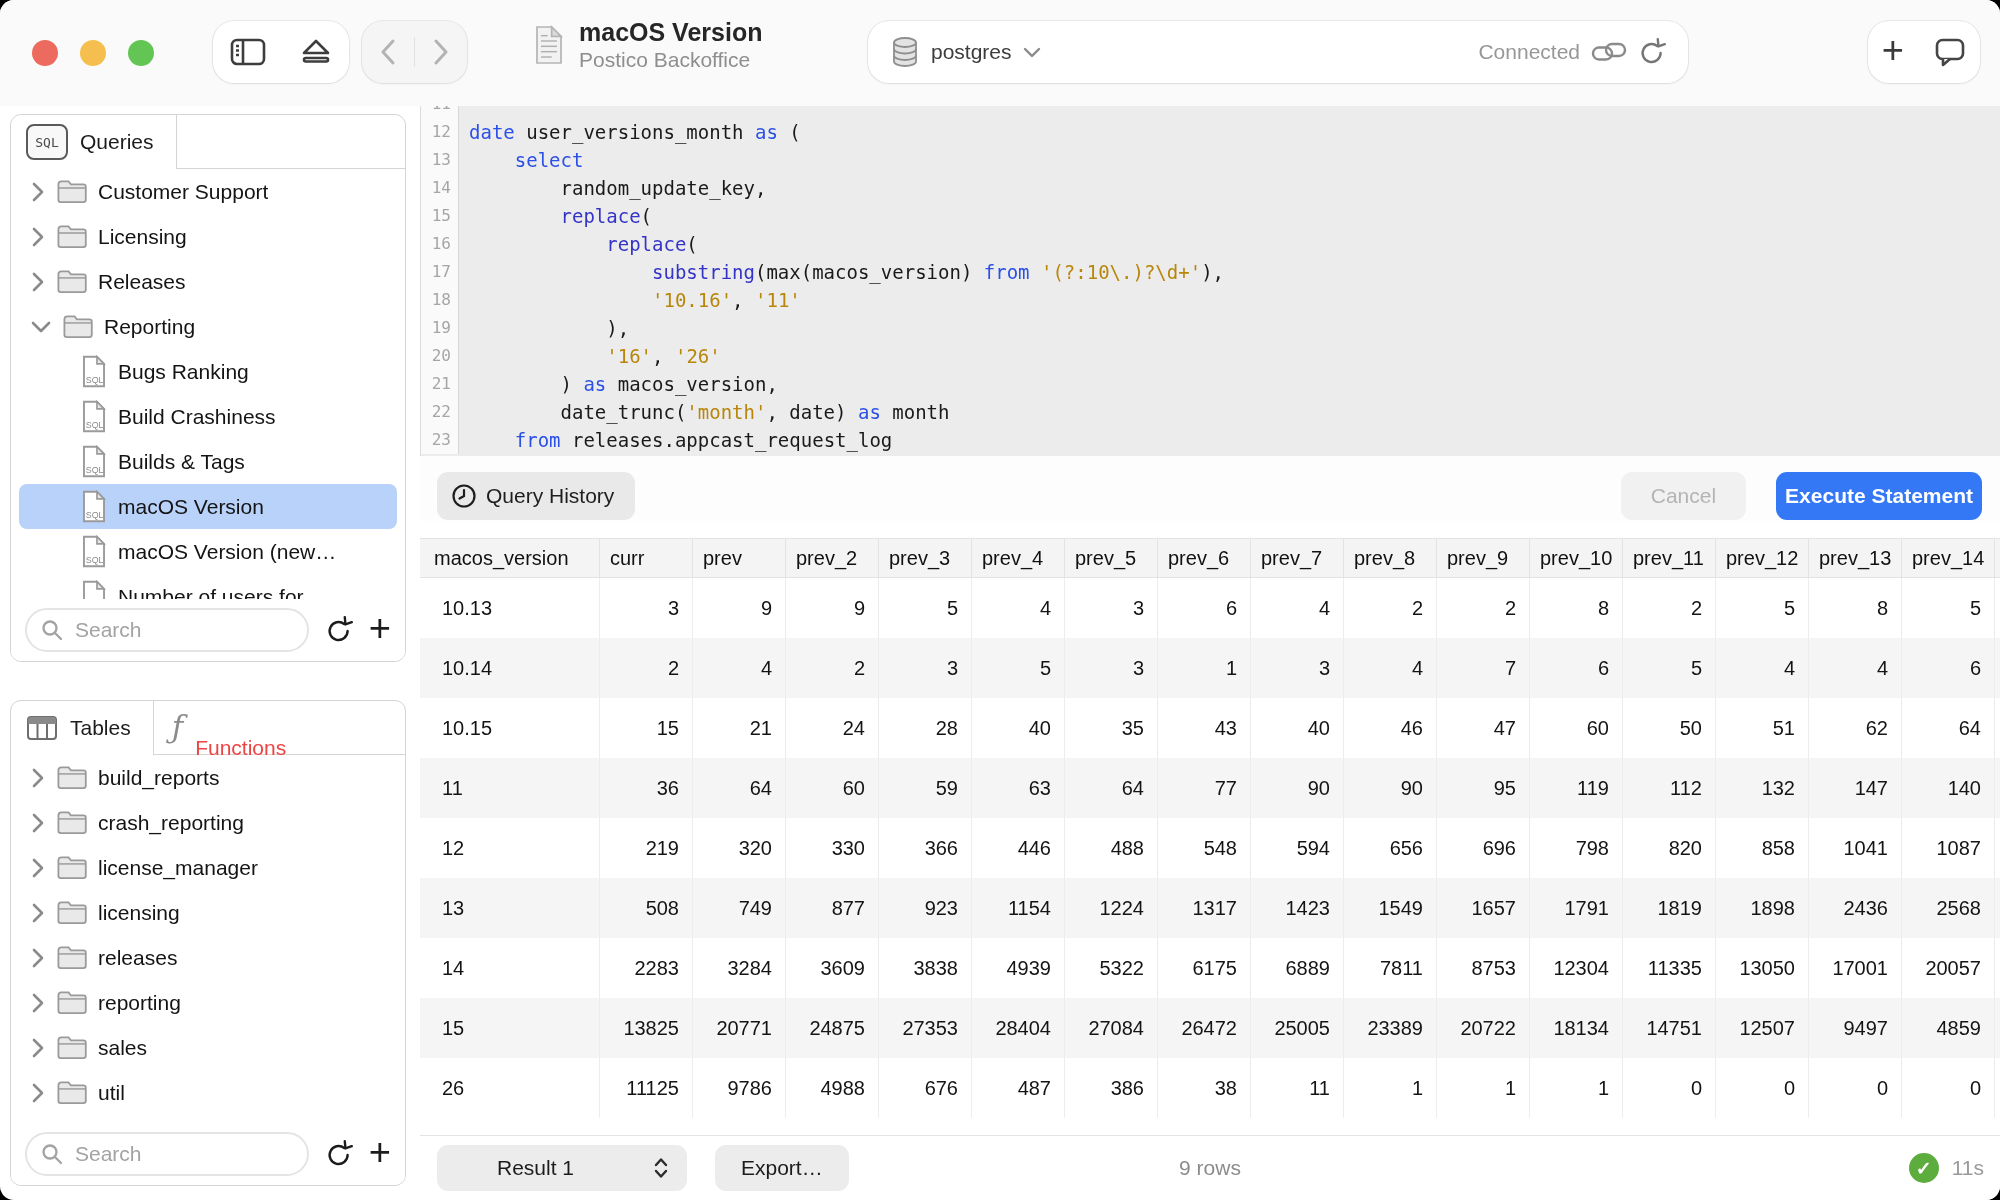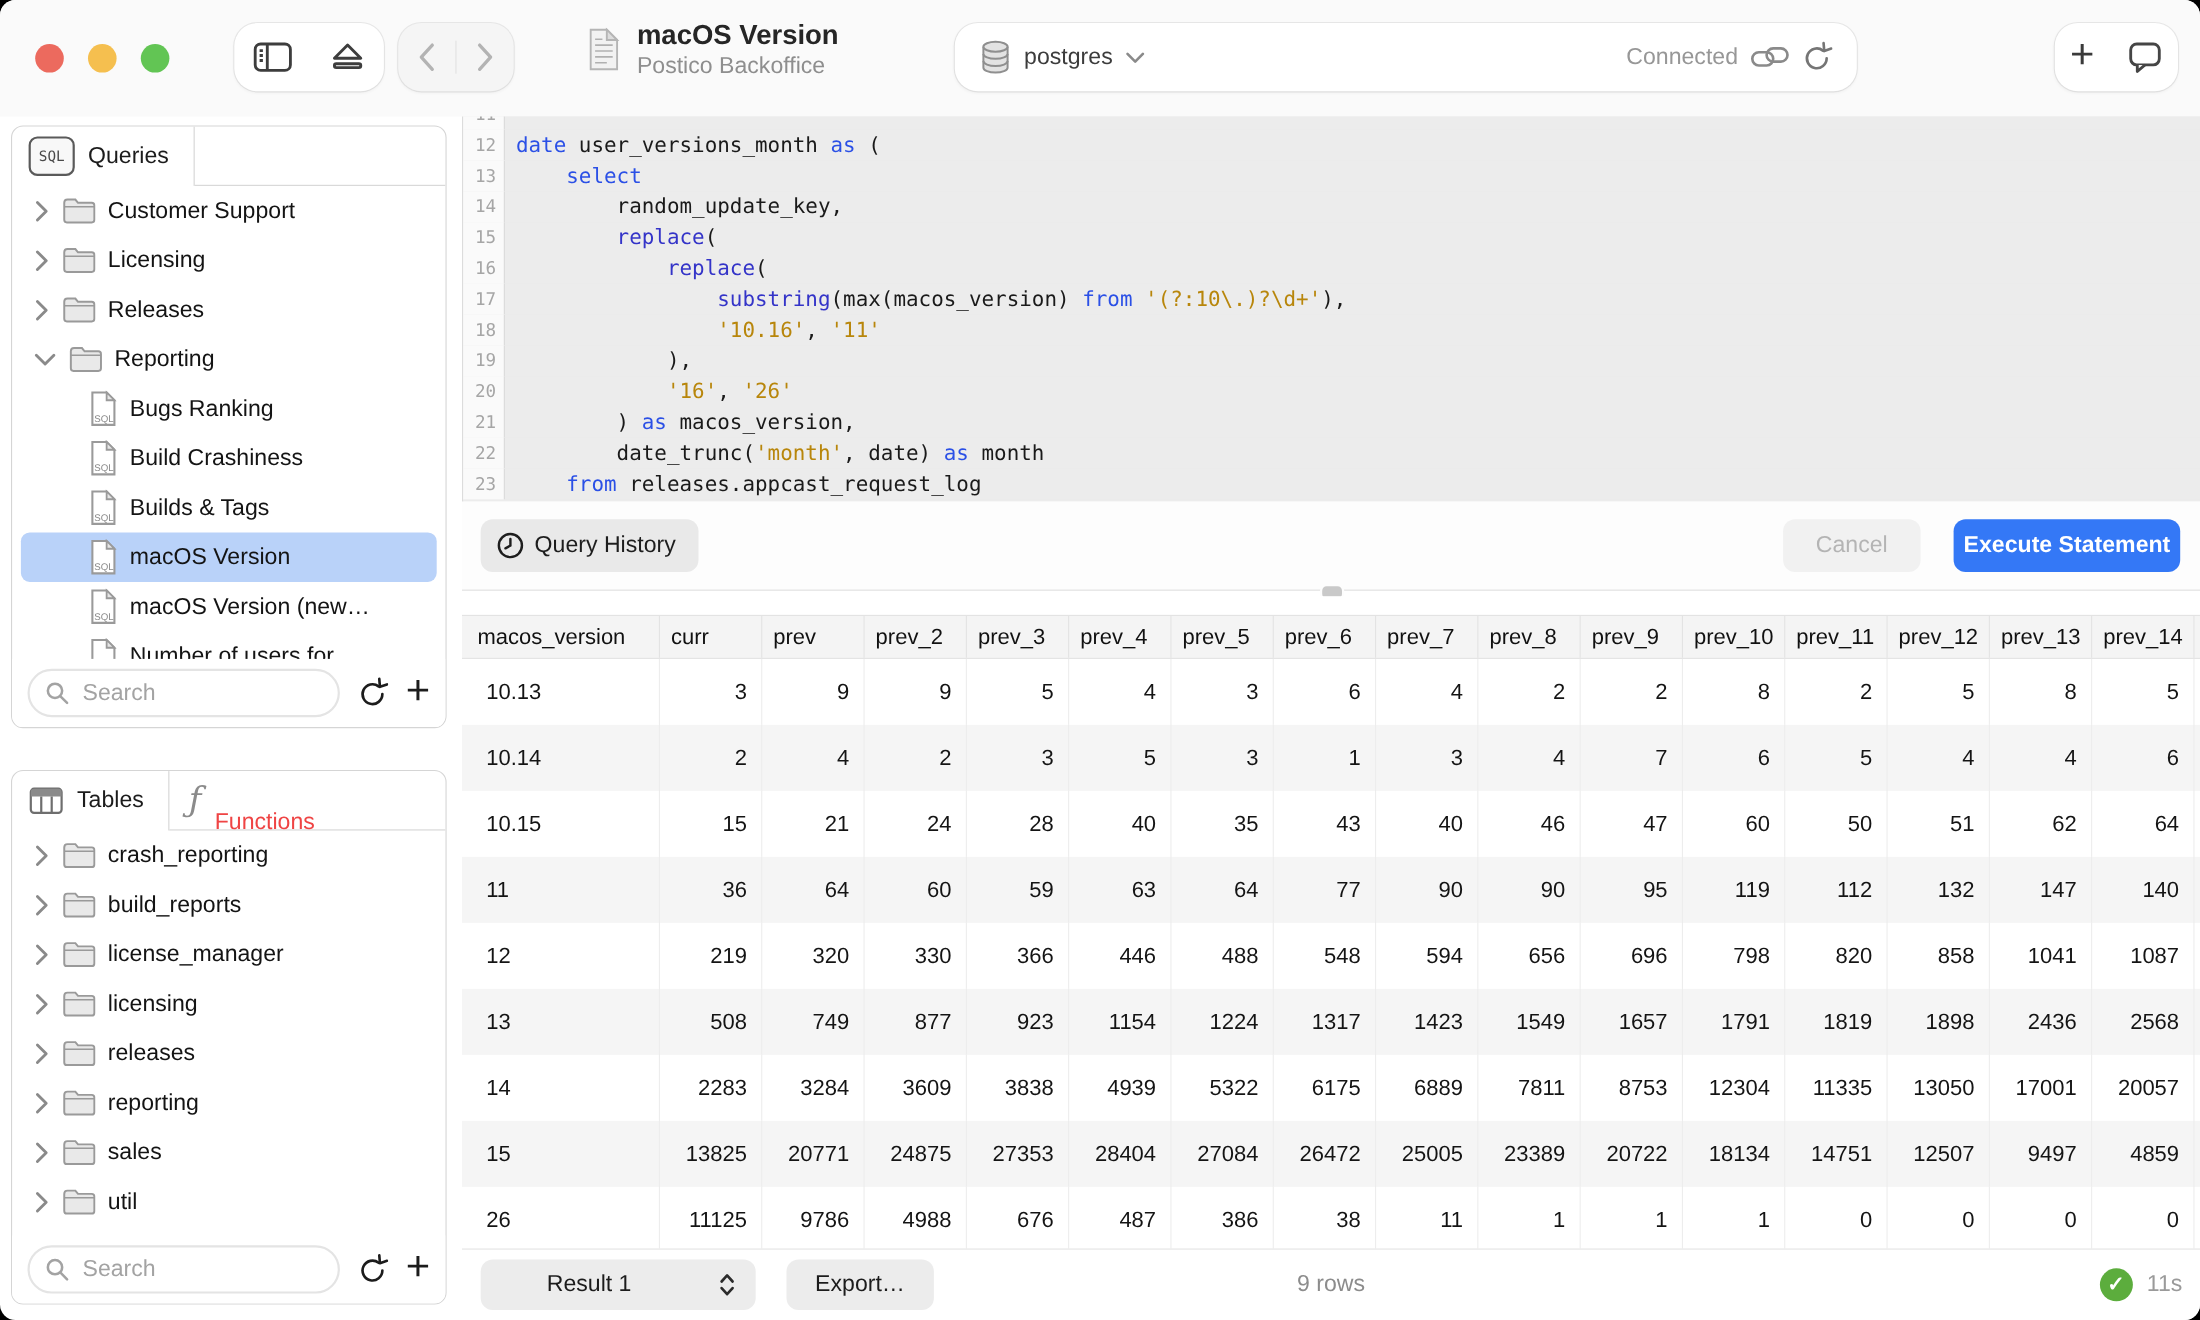--- a/index.html
+++ b/index.html
@@ -63,21 +63,21 @@
   
   .actionrow{position:absolute;top:456px;left:420px;right:0;height:80px;background:#fdfdfd;display:flex;align-items:center;}
   .qh-btn{margin-left:17px;height:48px;display:flex;align-items:center;gap:9px;background:#e9e9e9;border-radius:11px;padding:0 21px 0 14px;font-size:21px;color:#1e1e1e;}
   .spacer{flex:1;}
   .cancel-btn{height:48px;display:flex;align-items:center;background:#f1f1f1;border-radius:11px;padding:0 30px;font-size:21px;color:#b4b4b4;margin-right:30px;}
   .exec-btn{height:48px;display:flex;align-items:center;background:#3478f6;border-radius:11px;padding:0 9px;font-size:21px;font-weight:600;color:#fff;margin-right:18px;}
   .hdivider{position:absolute;top:536px;left:420px;right:0;height:1px;background:#dedede;}
   .splitdot{position:absolute;top:531px;left:1200px;width:18px;height:11px;border-radius:6px;background:#c9c9c9;border:2px solid #fdfdfd;box-sizing:content-box;}
 
   
-  .results{position:absolute;top:542px;left:420px;right:0;height:598px;overflow:hidden;background:#fff;}
+  .results{position:absolute;top:521px;left:420px;right:0;height:598px;overflow:hidden;background:#fff;}
   .thead{margin-top:17px;height:40px;display:flex;background:#f4f4f4;border-top:1px solid #e3e3e3;border-bottom:1px solid #e3e3e3;box-sizing:border-box;}
   .th{flex:0 0 93px;box-sizing:border-box;border-right:1px solid #e3e3e3;font-size:20px;color:#111;display:flex;align-items:center;padding-left:10px;white-space:nowrap;overflow:hidden;}
   .th.first{flex:0 0 180px;padding-left:14px;}
   .th.sliver,.td.sliver{flex:1 0 5px;border-right:none;padding:0;}
   .trowr{height:60px;display:flex;}
   .trowr.alt{background:#f5f5f5;}
   .td{flex:0 0 93px;box-sizing:border-box;border-right:1px solid #ededed;font-size:20px;color:#141414;display:flex;align-items:center;justify-content:flex-end;padding-right:13px;}
   .td.first{flex:0 0 180px;justify-content:flex-start;padding-left:22px;padding-right:0;}
 
   
@@ -383,35 +383,35 @@
             <svg fill="none" viewBox="0 0 14 20" width="14" height="20">
               <path d="M3 2 l8 8 -8 8" stroke="#8a8a8a" stroke-width="2.6" stroke-linecap="round" stroke-linejoin="round"></path>
             </svg>
           </span>
           <span>
             <svg fill="none" viewBox="0 0 26 21" width="31" height="25">
               <path d="M2 4.5 q0-2.5 2.5-2.5 l6 0 2 2.5 10.5 0 q2 0 2 2 l0 11 q0 2-2 2 l-19 0 q-2 0-2-2 z" fill="#e9e9e9" stroke="#9a9a9a" stroke-width="1.5"></path>
               <path d="M2 7.5 h23" stroke="#9a9a9a" stroke-width="1.2"></path>
             </svg>
           </span>
+          <span class="lbl">build_reports</span>
+        </div>
+        <div class="trow">
+          <span>
+            <svg fill="none" viewBox="0 0 14 20" width="14" height="20">
+              <path d="M3 2 l8 8 -8 8" stroke="#8a8a8a" stroke-width="2.6" stroke-linecap="round" stroke-linejoin="round"></path>
+            </svg>
+          </span>
+          <span>
+            <svg fill="none" viewBox="0 0 26 21" width="31" height="25">
+              <path d="M2 4.5 q0-2.5 2.5-2.5 l6 0 2 2.5 10.5 0 q2 0 2 2 l0 11 q0 2-2 2 l-19 0 q-2 0-2-2 z" fill="#e9e9e9" stroke="#9a9a9a" stroke-width="1.5"></path>
+              <path d="M2 7.5 h23" stroke="#9a9a9a" stroke-width="1.2"></path>
+            </svg>
+          </span>
           <span class="lbl">crash_reporting</span>
-        </div>
-        <div class="trow">
-          <span>
-            <svg fill="none" viewBox="0 0 14 20" width="14" height="20">
-              <path d="M3 2 l8 8 -8 8" stroke="#8a8a8a" stroke-width="2.6" stroke-linecap="round" stroke-linejoin="round"></path>
-            </svg>
-          </span>
-          <span>
-            <svg fill="none" viewBox="0 0 26 21" width="31" height="25">
-              <path d="M2 4.5 q0-2.5 2.5-2.5 l6 0 2 2.5 10.5 0 q2 0 2 2 l0 11 q0 2-2 2 l-19 0 q-2 0-2-2 z" fill="#e9e9e9" stroke="#9a9a9a" stroke-width="1.5"></path>
-              <path d="M2 7.5 h23" stroke="#9a9a9a" stroke-width="1.2"></path>
-            </svg>
-          </span>
-          <span class="lbl">build_reports</span>
         </div>
         <div class="trow">
           <span>
             <svg fill="none" viewBox="0 0 14 20" width="14" height="20">
               <path d="M3 2 l8 8 -8 8" stroke="#8a8a8a" stroke-width="2.6" stroke-linecap="round" stroke-linejoin="round"></path>
             </svg>
           </span>
           <span>
             <svg fill="none" viewBox="0 0 26 21" width="31" height="25">
               <path d="M2 4.5 q0-2.5 2.5-2.5 l6 0 2 2.5 10.5 0 q2 0 2 2 l0 11 q0 2-2 2 l-19 0 q-2 0-2-2 z" fill="#e9e9e9" stroke="#9a9a9a" stroke-width="1.5"></path>

